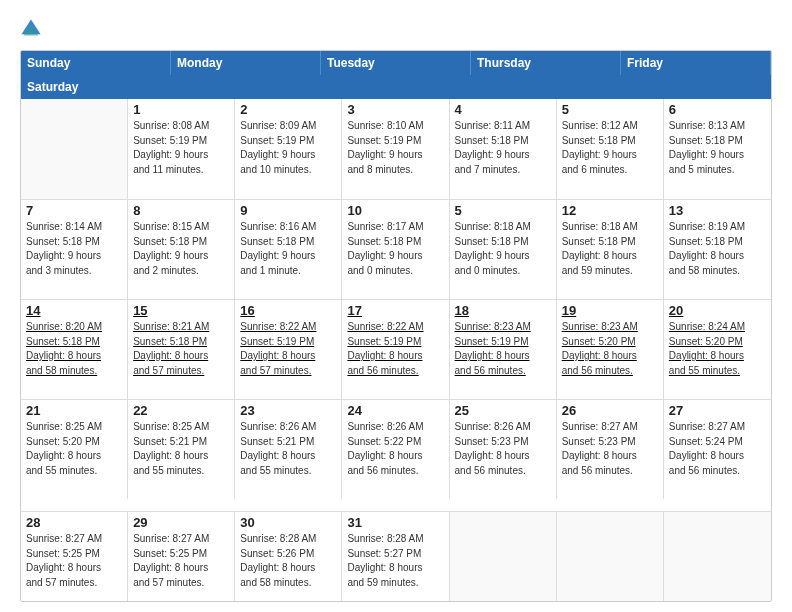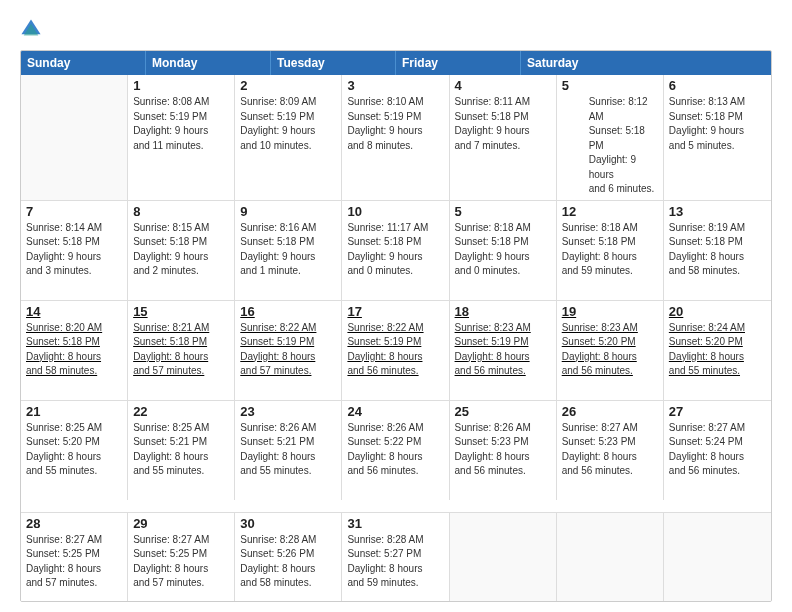--- a/index.html
+++ b/index.html
@@ -47,21 +47,21 @@
       font-weight: normal;
     }
     .calendar {
       flex: 1;
       border: 1px solid #ccc;
       border-radius: 2px;
       overflow: hidden;
     }
     .cal-header-row {
       display: grid;
-      grid-template-columns: repeat(6, 1fr);
+      grid-template-columns: repeat(5, 1fr);
       background: #2a6db5;
     }
     .cal-header-cell {
       color: #fff;
       font-size: 12px;
       font-weight: bold;
       padding: 5px 6px;
       border-right: 1px solid #4a8fd0;
     }
     .cal-header-cell:last-child {
@@ -124,20 +124,21 @@
       <h1></h1>
       <h2></h2>
     </div>
   </div>
 
   <div class="calendar">
     <div class="cal-header-row" id="cal-header">
         <div class="cal-header-cell">Sunday</div>
         <div class="cal-header-cell">Monday</div>
         <div class="cal-header-cell">Tuesday</div>
+        <div class="cal-header-cell">Thursday</div>
         <div class="cal-header-cell">Friday</div>
         <div class="cal-header-cell">Saturday</div>
       </div>
     <div class="cal-body" id="cal-body">
         <div class="cal-week" style="min-height: 100px;">
           <div class="cal-cell empty"></div>
           <div class="cal-cell">
             <div class="day-num">1</div>
             <div class="day-info" style="white-space: pre-line;">Sunrise: 8:08 AM
 Sunset: 5:19 PM
@@ -160,21 +161,21 @@
           </div>
           <div class="cal-cell">
             <div class="day-num">4</div>
             <div class="day-info" style="white-space: pre-line;">Sunrise: 8:11 AM
 Sunset: 5:18 PM
 Daylight: 9 hours
 and 7 minutes.</div>
           </div>
           <div class="cal-cell">
             <div class="day-num">5</div>
-            <div class="day-info" style="white-space: pre-line; margin-left: 27px;">Sunrise: 8:12 AM
+            <div class="day-info" style="white-space: pre-line;">Sunrise: 8:12 AM
 Sunset: 5:18 PM
 Daylight: 9 hours
 and 6 minutes.</div>
           </div>
           <div class="cal-cell">
             <div class="day-num">6</div>
             <div class="day-info" style="white-space: pre-line;">Sunrise: 8:13 AM
 Sunset: 5:18 PM
 Daylight: 9 hours
 and 5 minutes.</div>
@@ -197,21 +198,21 @@
           </div>
           <div class="cal-cell">
             <div class="day-num">9</div>
             <div class="day-info" style="white-space: pre-line;">Sunrise: 8:16 AM
 Sunset: 5:18 PM
 Daylight: 9 hours
 and 1 minute.</div>
           </div>
           <div class="cal-cell">
             <div class="day-num">10</div>
-            <div class="day-info" style="white-space: pre-line;">Sunrise: 11:17 AM
+            <div class="day-info" style="white-space: pre-line;">Sunrise: 8:17 AM
 Sunset: 5:18 PM
 Daylight: 9 hours
 and 0 minutes.</div>
           </div>
           <div class="cal-cell">
             <div class="day-num">5</div>
             <div class="day-info" style="white-space: pre-line;">Sunrise: 8:18 AM
 Sunset: 5:18 PM
 Daylight: 9 hours
 and 0 minutes.</div>

